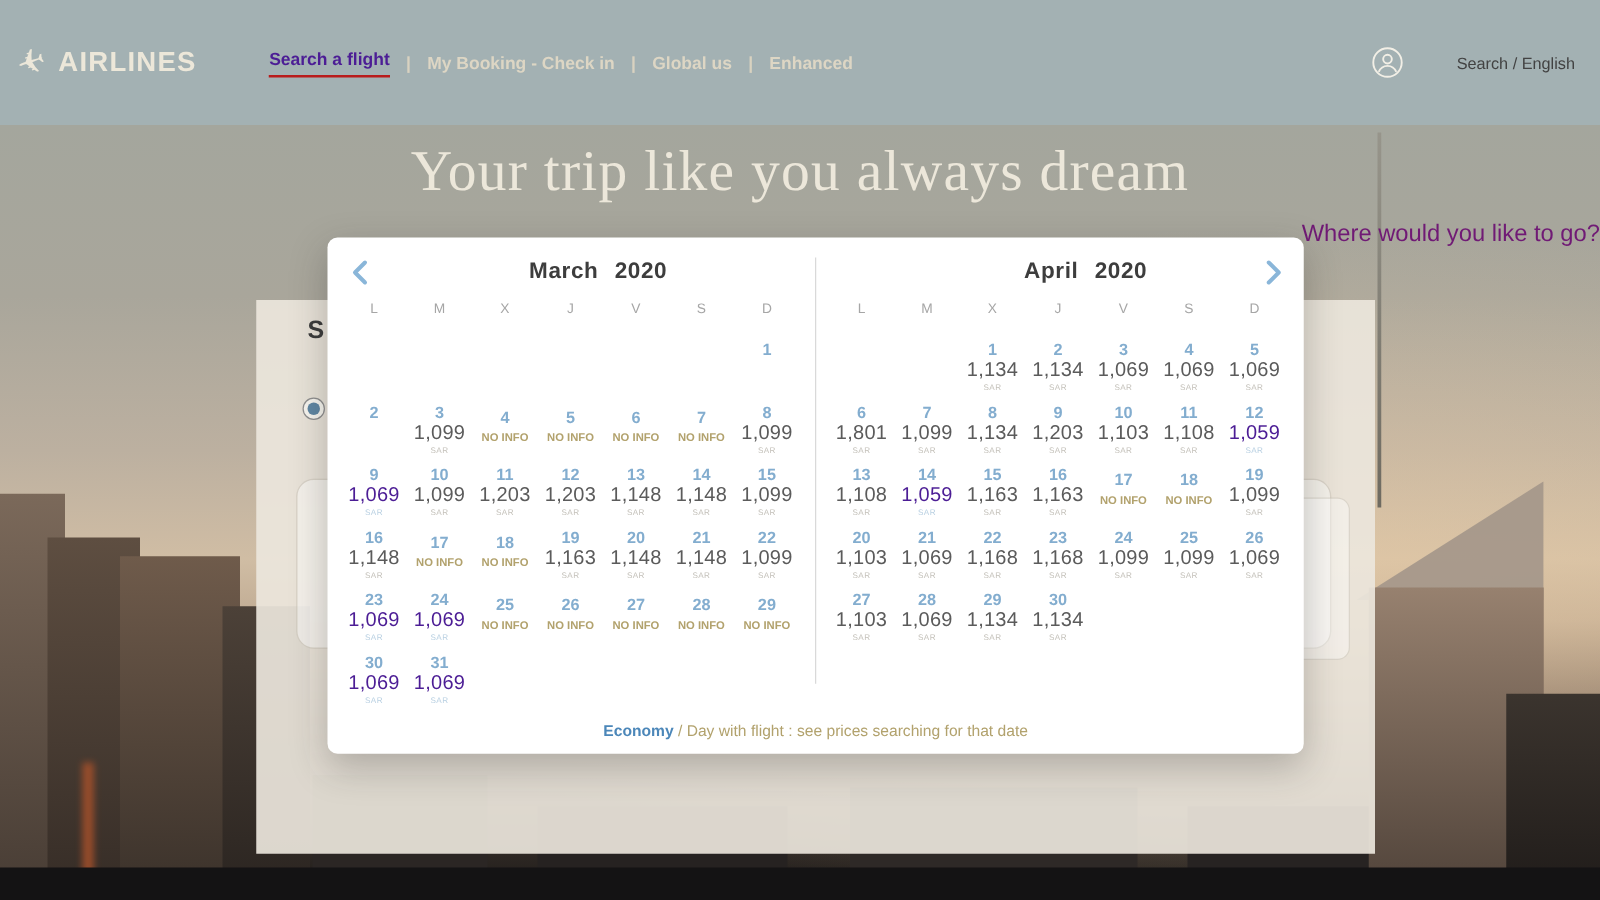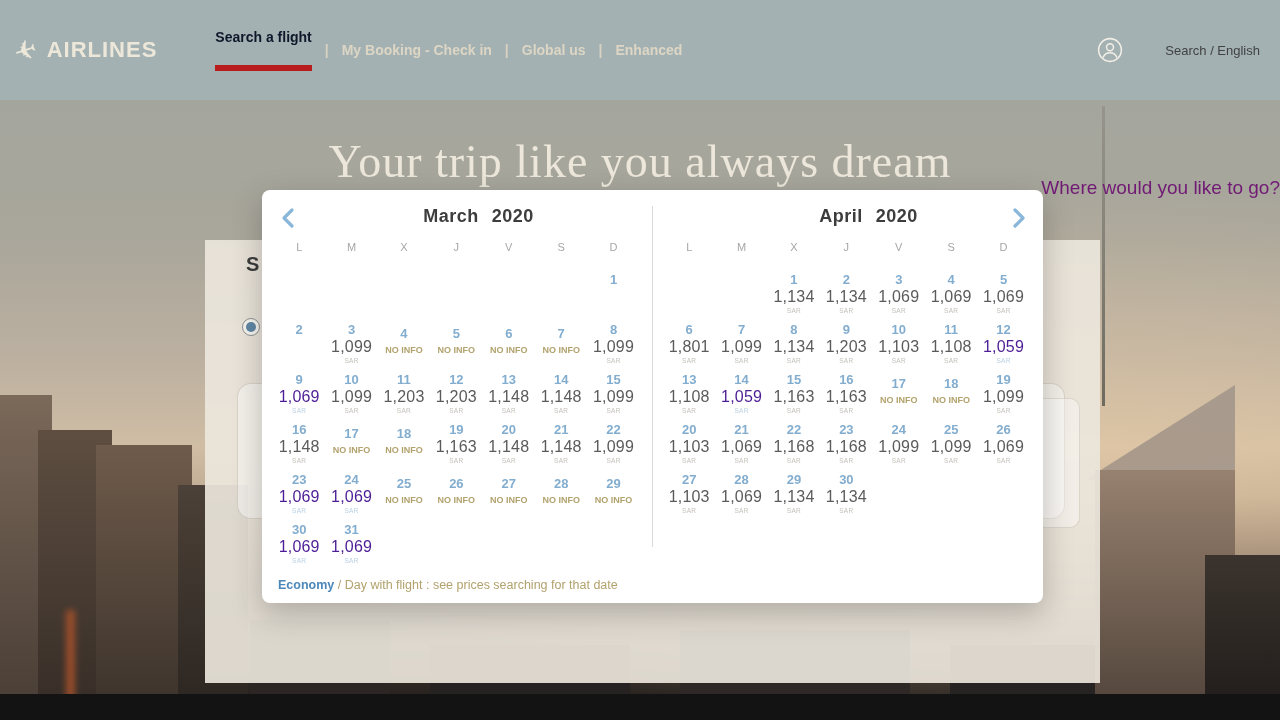--- a/index.html
+++ b/index.html
@@ -6,21 +6,21 @@
   html,body { width:1280px; height:720px; overflow:hidden; font-family:"Liberation Sans",sans-serif; }
   .stage { position:relative; width:1280px; height:720px; background:#a3b1b3; overflow:hidden; }
 
   
   .header { position:absolute; top:0; left:0; width:100%; height:100px; background:#a3b1b3; z-index:30; display:flex; align-items:center; }
   .brand { display:flex; align-items:center; margin-left:14px; }
   .plane { font-family:"DejaVu Sans",sans-serif; font-size:27px; color:#ece7d9; transform:rotate(-18deg) scaleX(-1); display:inline-block; margin-right:10px; }
   .brand-name { font-size:22px; font-weight:bold; letter-spacing:1px; color:#ece7d9; }
   .nav { display:flex; align-items:center; margin-left:58px; gap:13px; font-size:14px; font-weight:bold; }
   .nav-item { color:#ddd6c4; cursor:pointer; }
-  .nav-item.active { color:#0f172a; border-bottom:6px solid #b91c1c; padding-bottom:20px; }
+  .nav-item.active { color:#4c1d95; border-bottom:2px solid #b91c1c; padding-bottom:5px; }
   .nav-sep { color:#d9d2c0; }
   .header-right { position:absolute; right:20px; top:0; height:100px; display:flex; align-items:center; gap:42px; }
   .person-icon { width:26px; height:26px; cursor:pointer; }
   .locale { font-size:13px; color:#424242; cursor:pointer; }
 
   
   .photo { position:absolute; top:100px; left:0; width:1280px; height:620px;
     background:linear-gradient(180deg,#a4a69d 0%,#a9a69b 22%,#bcb0a0 42%,#d0bda4 56%,#c0ab93 64%,#8d7a6a 74%,#453b34 86%,#1c1917 100%); }
   .photo .warm { position:absolute; inset:0; background:radial-gradient(ellipse at 82% 58%, rgba(236,206,166,.5), transparent 55%); }
   .bldg { position:absolute; bottom:0; }
@@ -36,21 +36,21 @@
   .b-c2 { left:430px; top:545px; width:200px; background:#262221; }
   .b-c3 { left:680px; top:530px; width:230px; background:#2e2927; }
   .b-c4 { left:950px; top:545px; width:160px; background:#272322; }
   .spire { left:1102px; top:6px; width:3px; height:300px; background:linear-gradient(#97958b,#6e6a60); }
   .roof { left:1085px; top:285px; width:150px; height:95px; background:#a3968a; clip-path:polygon(100% 0, 100% 100%, 0 100%); opacity:.9; }
   .b-r1 { left:1095px; top:370px; width:140px; background:linear-gradient(#97816f,#4f4239); }
   .b-r2 { left:1205px; top:455px; width:75px; background:linear-gradient(#3b342e,#1f1b19); }
   .ground { left:0; width:1280px; height:26px; background:#141314; }
 
   
-  .hero-title { position:absolute; top:135px; left:0; width:1280px; text-align:center; z-index:4;
+  .hero-title { position:absolute; top:110px; left:0; width:1280px; text-align:center; z-index:4;
     font-family:"Liberation Serif","DejaVu Serif",serif; font-size:46px; color:#ece7da; letter-spacing:1px; }
   .hero-sub { position:absolute; top:177px; left:0; width:1280px; text-align:right; z-index:4;
     font-size:19px; color:#701a75; }
 
   
   .panel { position:absolute; left:205px; top:240px; width:895px; height:443px; z-index:5;
     background:rgba(235,230,220,.92); }
   .panel-heading { position:absolute; left:41px; top:13px; font-size:20px; font-weight:bold; color:#3a3a3a; }
   .radio { position:absolute; left:37px; top:78px; width:18px; height:18px; border-radius:50%;
     background:#f7f5ef; border:1px solid #8f8f8f; cursor:pointer; }
@@ -76,21 +76,21 @@
   .wk { text-align:center; font-size:11px; color:#a6a6a6; }
   .weeks { display:grid; grid-template-columns:repeat(7,52.4px); grid-auto-rows:50px; margin-left:11px; margin-top:12px; }
   .cell { text-align:center; padding-top:8px; }
   .cell.has-price, .cell.plain { cursor:pointer; }
   .day { font-size:13px; font-weight:bold; color:#83adcf; line-height:1.1; }
   .price { font-size:16px; color:#5b5b5b; line-height:1.15; margin-top:1px; letter-spacing:.2px; }
   .sar { font-size:6.5px; color:#c4c1ba; line-height:1.2; letter-spacing:.3px; }
   .cell.low .price { color:#4c1d95; }
   .cell.low .sar { color:#b9d0e2; }
   .noinfo { font-size:9px; font-weight:bold; color:#b2a26d; margin-top:4px; }
-  .legend { position:absolute; left:16px; right:0; bottom:11px; font-size:12.5px; }
+  .legend { position:absolute; left:0; right:0; bottom:11px; text-align:center; font-size:12.5px; }
   .legend .eco { color:#4c87b9; font-weight:bold; }
   .legend .rest { color:#b2a26d; }
 </style>
 </head>
 <body>
 
 <div class="stage">
 
   <div class="photo">
     <div class="warm"></div>

